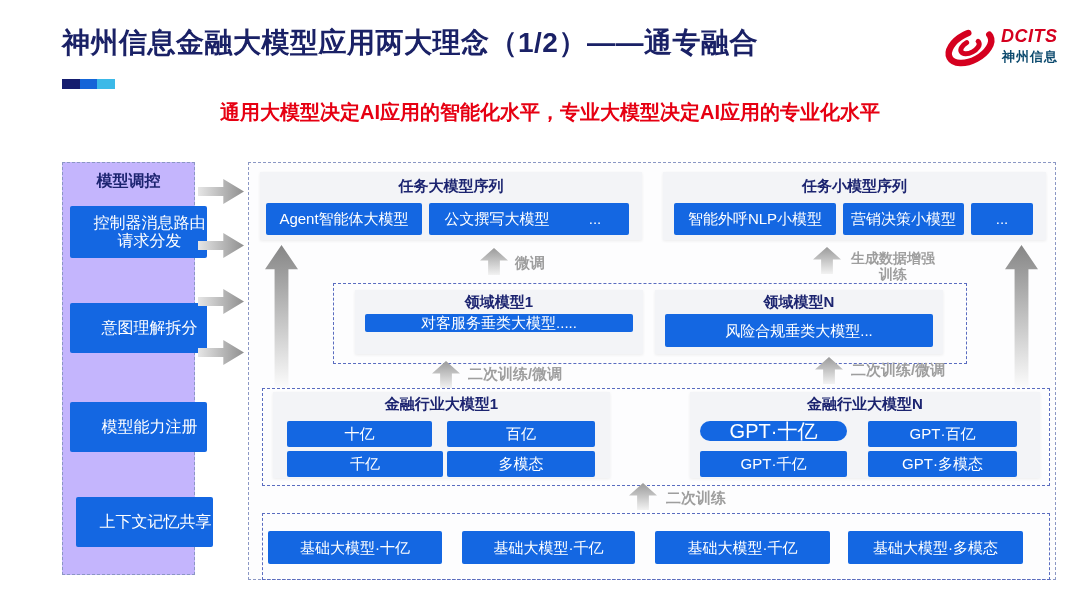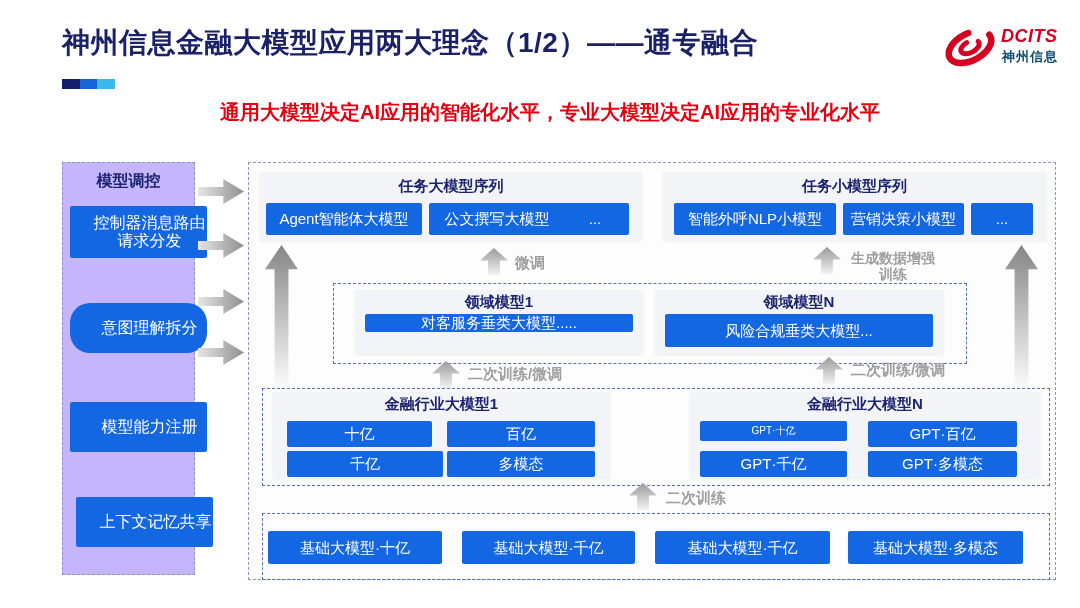--- a/index.html
+++ b/index.html
@@ -70,21 +70,21 @@
   <div class="abs" style="left:58px;top:4px;color:#d5001f;font-size:18px;font-weight:bold;font-style:italic;letter-spacing:.5px;">DCITS</div>
   <div class="abs" style="left:59px;top:26px;color:#0c4a6e;font-size:13px;font-weight:bold;letter-spacing:1px;">神州信息</div>
 </div>
 
 <div class="subtitle">通用大模型决定AI应用的智能化水平，专业大模型决定AI应用的专业化水平</div>
 
 <div class="dashed-outer" style="left:62px;top:162px;width:131px;height:411px;background:#c4b5fd;">
   <div class="panel-title" style="top:8px;font-size:16px;">模型调控</div>
 </div>
 <div class="btn sidebar-btn" style="top:206px;height:52px;">控制器消息路由请求分发</div>
-<div class="btn sidebar-btn" style="top:303px;height:50px;border-radius:20px;">意图理解拆分</div>
+<div class="btn sidebar-btn" style="top:303px;height:50px;">意图理解拆分</div>
 <div class="btn sidebar-btn" style="top:402px;height:50px;">模型能力注册</div>
 <div class="btn sidebar-btn" style="top:497px;height:50px;margin-left:6px;">上下文记忆共享</div>
 
 <div class="arrow-right" style="left:198px;top:179px;"></div>
 <div class="arrow-right" style="left:198px;top:233px;"></div>
 <div class="arrow-right" style="left:198px;top:289px;"></div>
 <div class="arrow-right" style="left:198px;top:340px;"></div>
 
 <div class="dashed-outer" style="left:248px;top:162px;width:806px;height:416px;"></div>
 
@@ -135,21 +135,21 @@
   <div class="panel-title" style="top:3px;">金融行业大模型1</div>
 </div>
 <div class="btn" style="left:287px;top:421px;width:145px;height:26px;font-size:15px;">十亿</div>
 <div class="btn" style="left:447px;top:421px;width:148px;height:26px;font-size:15px;">百亿</div>
 <div class="btn" style="left:287px;top:451px;width:156px;height:26px;font-size:15px;">千亿</div>
 <div class="btn" style="left:447px;top:451px;width:148px;height:26px;font-size:15px;">多模态</div>
 
 <div class="panel" style="left:690px;top:392px;width:350px;height:86px;">
   <div class="panel-title" style="top:3px;">金融行业大模型N</div>
 </div>
-<div class="btn" style="left:700px;top:421px;width:147px;height:20px;font-size:10px;">GPT·十亿</div>
+<div class="btn" style="left:700px;top:421px;width:147px;height:20px;font-size:20px;border-radius:11px;">GPT·十亿</div>
 <div class="btn" style="left:868px;top:421px;width:149px;height:26px;font-size:15px;">GPT·百亿</div>
 <div class="btn" style="left:700px;top:451px;width:147px;height:26px;font-size:15px;">GPT·千亿</div>
 <div class="btn" style="left:868px;top:451px;width:149px;height:26px;font-size:15px;">GPT·多模态</div>
 
 <div class="arrow-up-sm" style="left:629px;top:483px;"></div>
 <div class="flow-label" style="left:666px;top:489px;">二次训练</div>
 
 <div class="dashed-inner" style="left:262px;top:513px;width:786px;height:65px;"></div>
 <div class="btn" style="left:268px;top:531px;width:174px;height:33px;font-size:15px;">基础大模型·十亿</div>
 <div class="btn" style="left:462px;top:531px;width:173px;height:33px;font-size:15px;">基础大模型·千亿</div>

